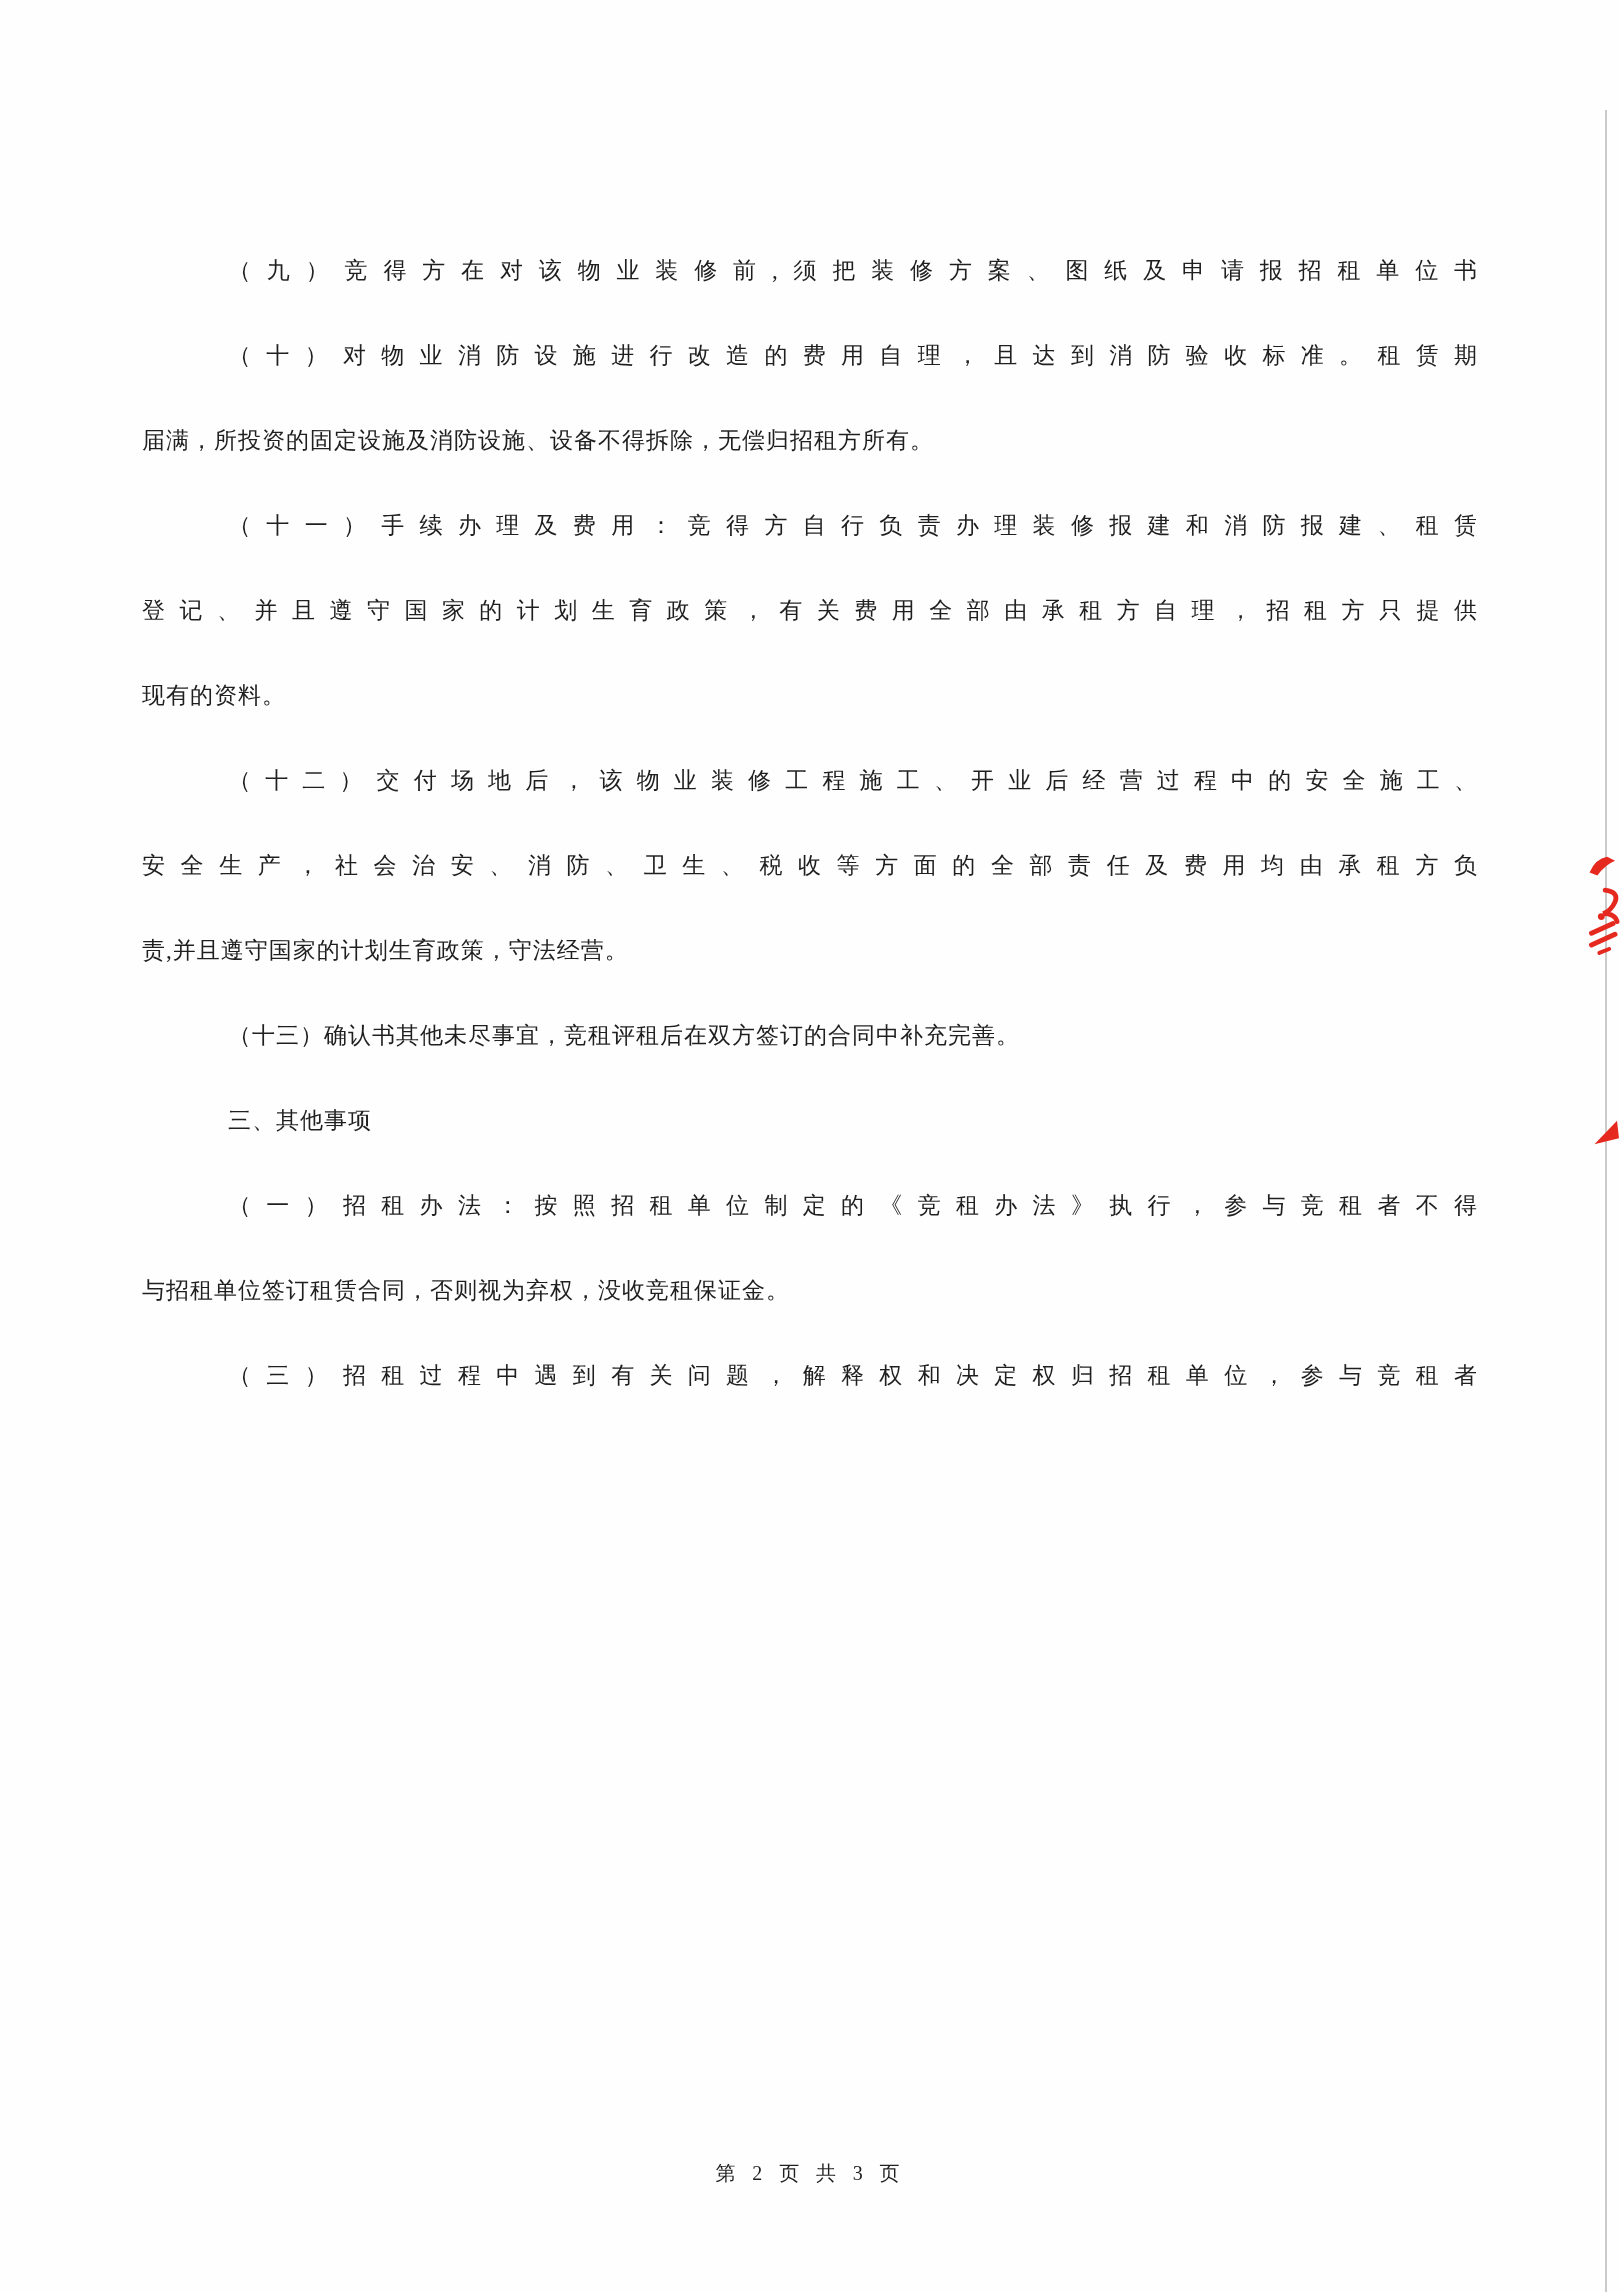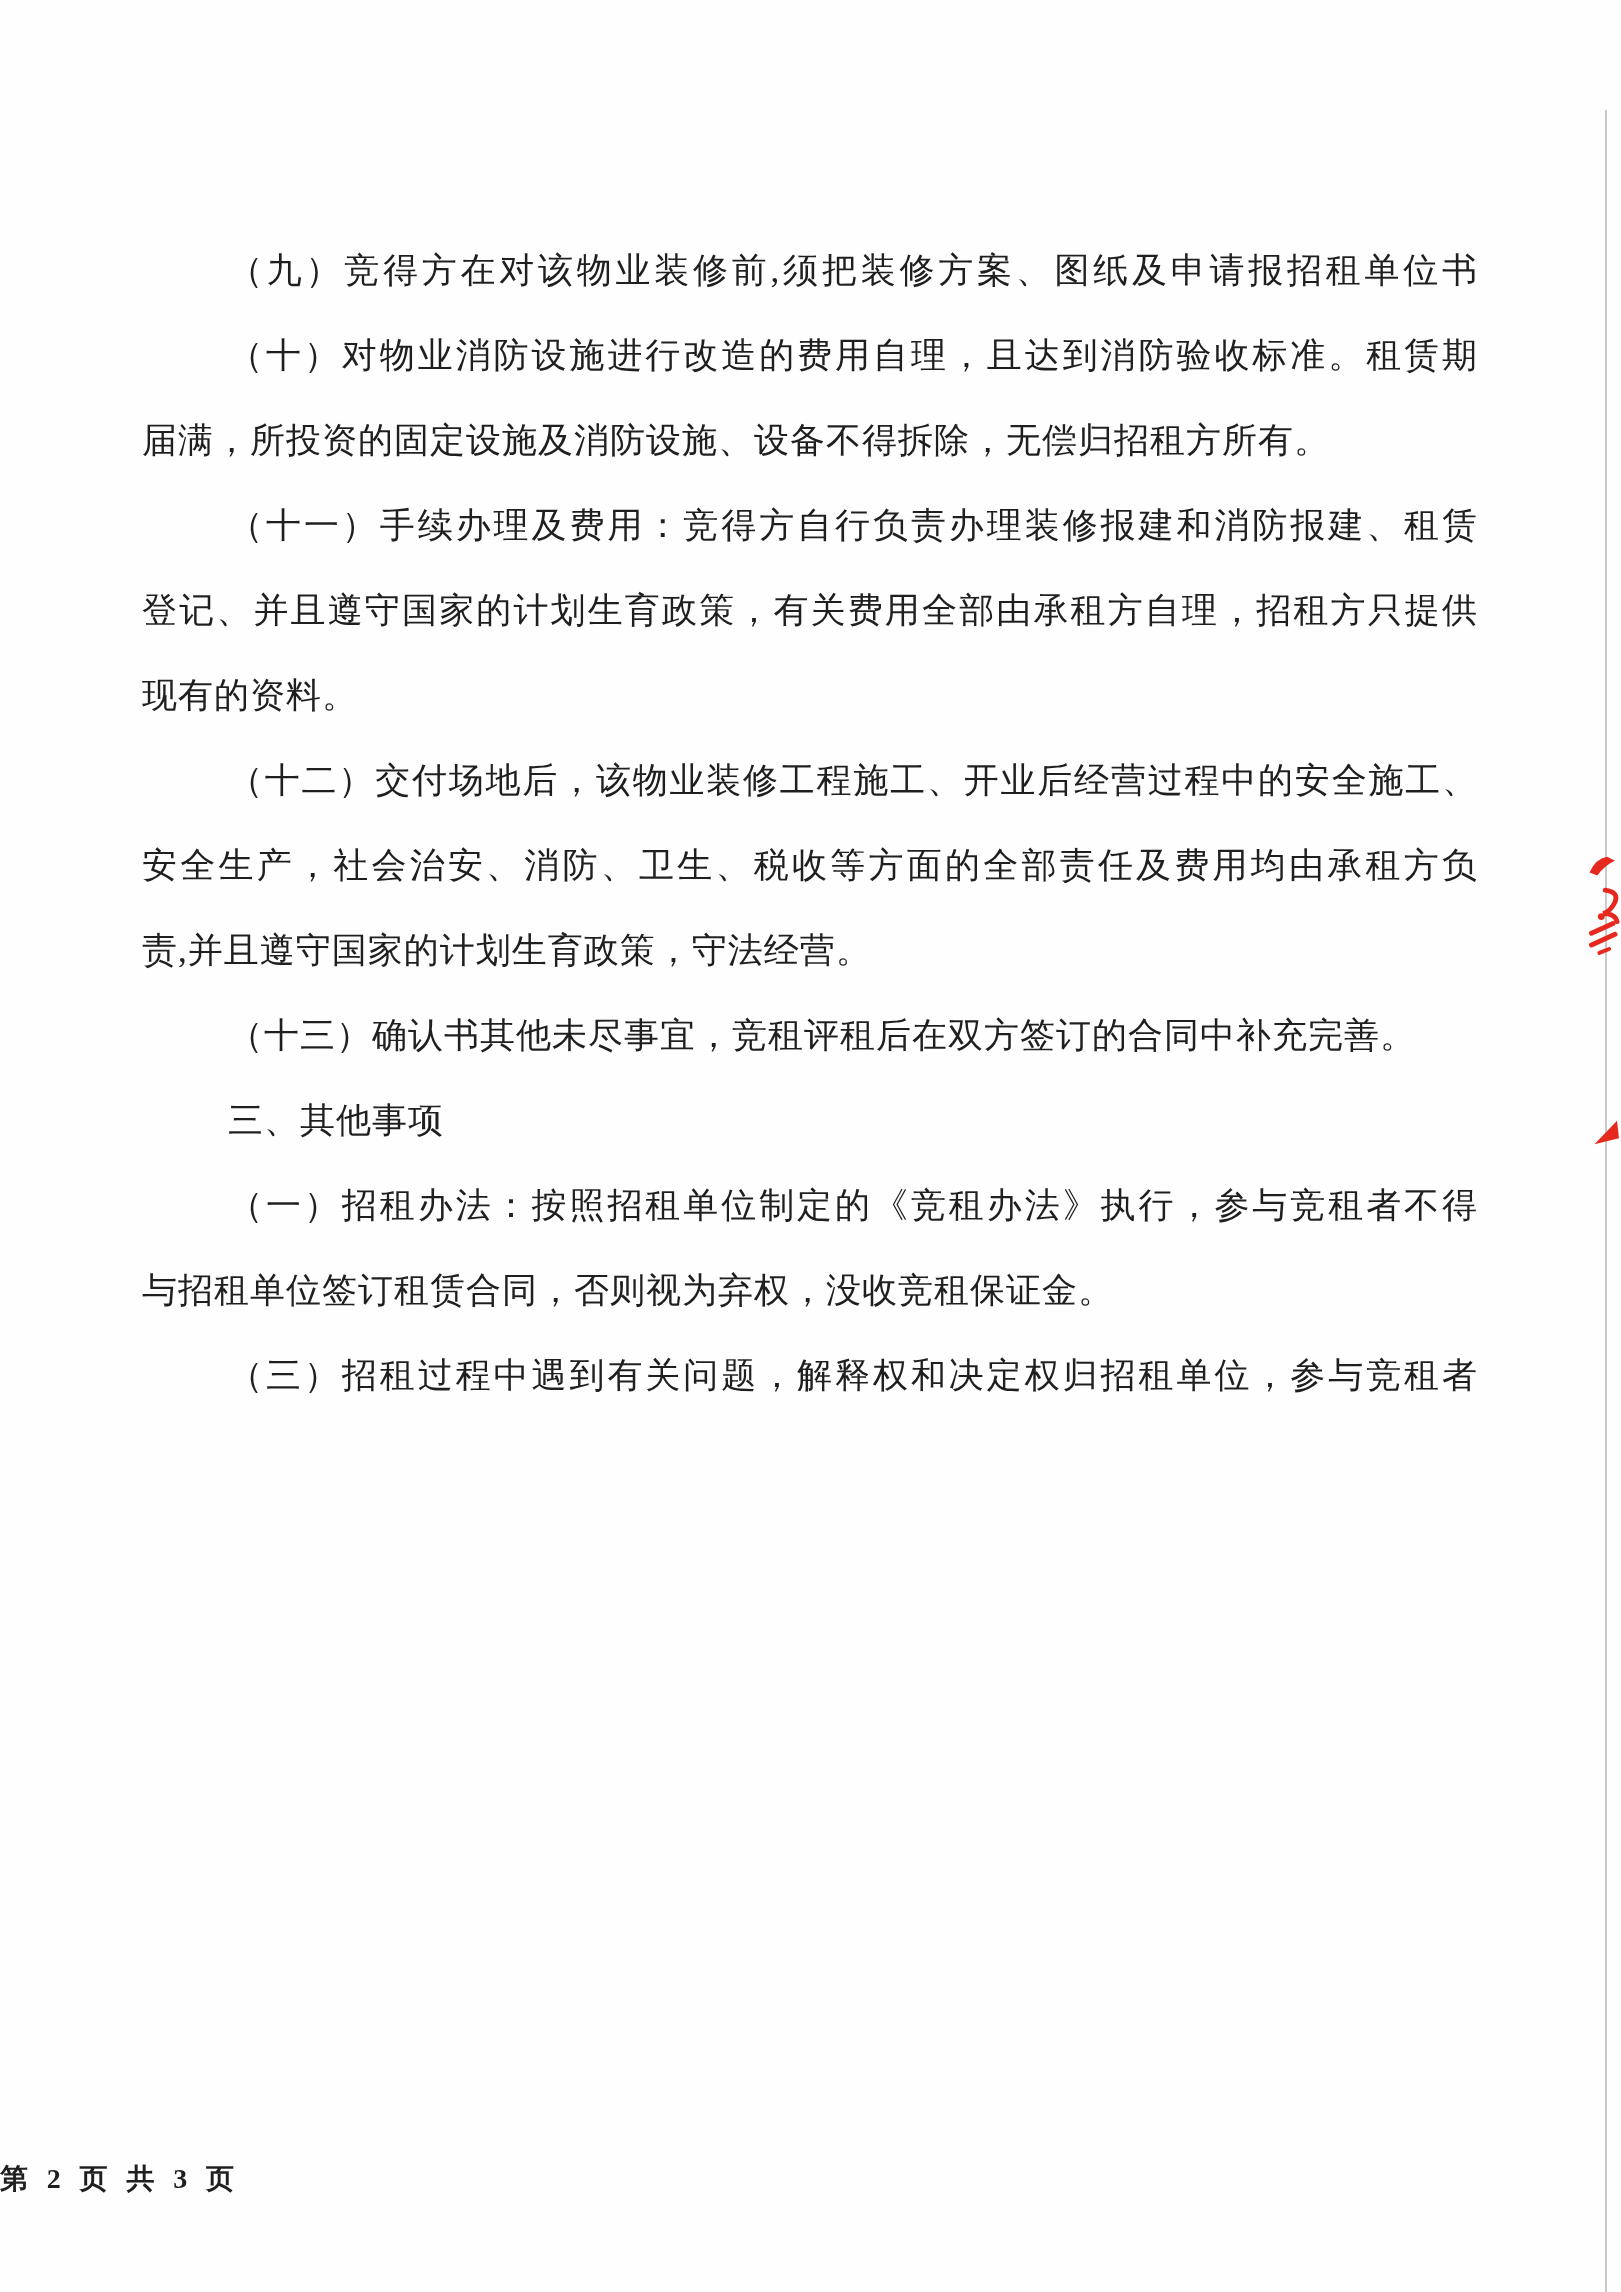--- a/index.html
+++ b/index.html
@@ -10,41 +10,40 @@
     overflow:hidden;
     font-family:"Liberation Serif","DejaVu Serif",serif;
   }
   .content{
     position:absolute;
     left:142px;top:228px;
     width:1335px;
     color:var(--ink,#1f1f1f);
   }
   .line{
-    font-size:35px;
+    font-size:23px;
     line-height:85px;
     letter-spacing:1px;
     white-space:normal;
     text-align:left;
   }
   .line.fill{
     letter-spacing:0;
     text-align:justify;
     text-align-last:justify;
   }
   .line.indent{ text-indent:86px; }
   .line.bold{ font-weight:400; }
   .footer{
     position:absolute;
     left:0;top:2160px;width:1621px;
-    text-align:left;
-    font-size:28px;
+    text-align:center;
+    font-size:20px;
     letter-spacing:5.9px;
     color:var(--ink,#1f1f1f);
-    font-weight:bold;
   }
   .page-edge{
     position:absolute;
     left:1605px;top:110px;
     width:2px;height:2183px;
     background:var(--edge,#b8b8b8);
     opacity:.75;
   }
   .stamp-fragment{
     position:absolute;

